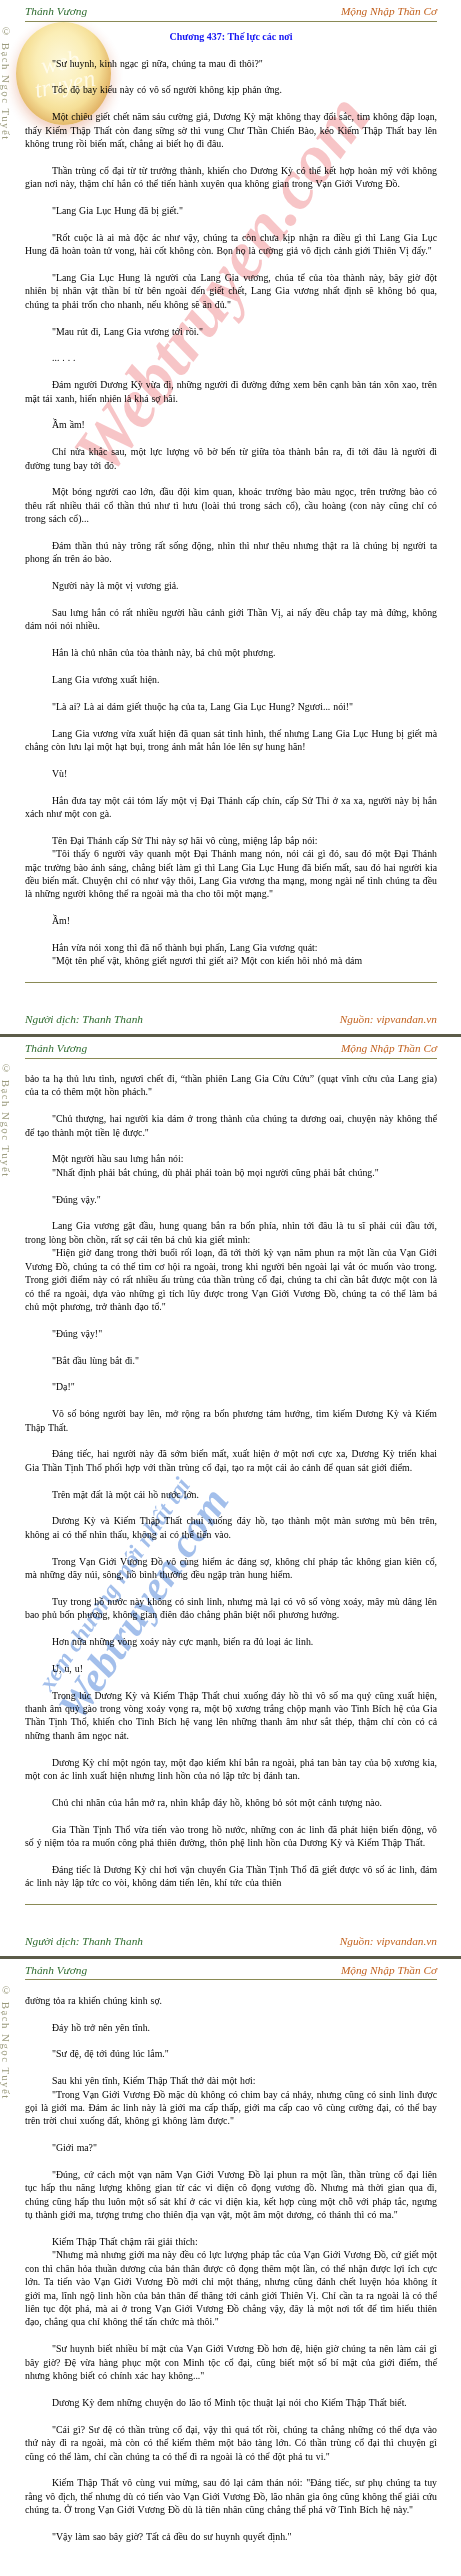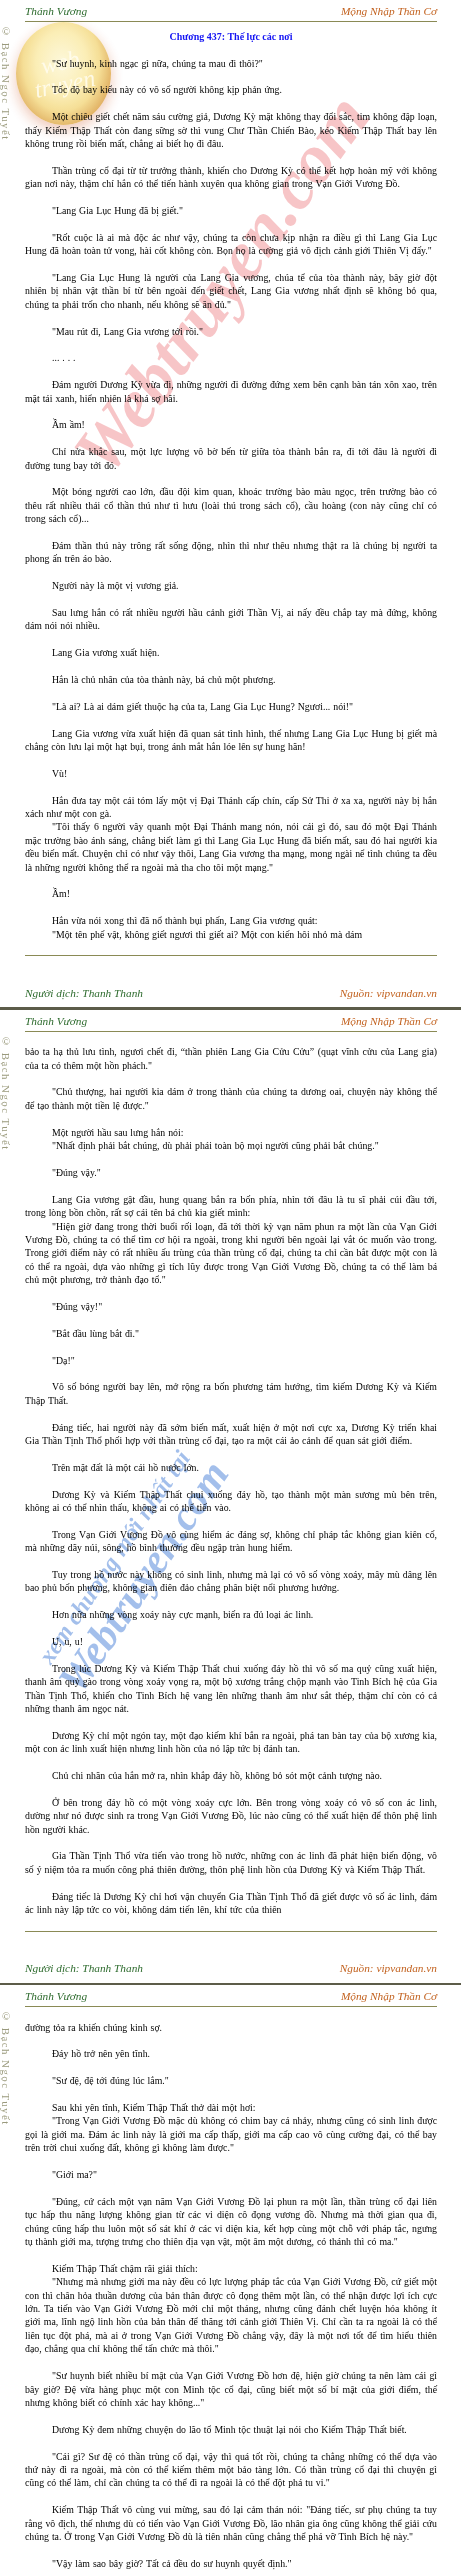--- a/index.html
+++ b/index.html
@@ -95,26 +95,27 @@
         <p class="para">"Lang Gia Lục Hung là người của Lang Gia vương, chúa tể của tòa thành này, bây giờ đột nhiên bị nhân vật thần bí từ bên ngoài đến giết chết, Lang Gia vương nhất định sẽ không bỏ qua, chúng ta phải trốn cho nhanh, nếu không sẽ ăn đủ."</p>
         <p class="para">"Mau rút đi, Lang Gia vương tới rồi."</p>
         <p class="para">... . . .</p>
         <p class="para">Đám người Dương Kỳ vừa đi, những người đi đường đứng xem bên cạnh bàn tán xôn xao, trên mặt tái xanh, hiển nhiên là khá sợ hãi.</p>
         <p class="para">Ầm ầm!</p>
         <p class="para">Chỉ nửa khắc sau, một lực lượng vô bờ bến từ giữa tòa thành bắn ra, đi tới đâu là người đi đường tung bay tới đó.</p>
         <p class="para">Một bóng người cao lớn, đầu đội kim quan, khoác trường bào màu ngọc, trên trường bào có thêu rất nhiều thái cổ thần thú như tì hưu (loài thú trong sách cổ), cầu hoàng (con này cũng chỉ có trong sách cổ)...</p>
         <p class="para">Đám thần thú này trông rất sống động, nhìn thì như thêu nhưng thật ra là chúng bị người ta phong ấn trên áo bào.</p>
         <p class="para">Người này là một vị vương giả.</p>
         <p class="para">Sau lưng hắn có rất nhiều người hầu cảnh giới Thần Vị, ai nấy đều chắp tay mà đứng, không dám nói nói nhiều.</p>
+        <p class="para">Hắn là chủ nhân của tòa thành này, bá chủ một phương.</p>
         <p class="para">Lang Gia vương xuất hiện.</p>
-        <p class="para">Hắn là chủ nhân của tòa thành này, bá chủ một phương.</p>
         <p class="para">"Là ai? Là ai dám giết thuộc hạ của ta, Lang Gia Lục Hung? Ngươi... nói!"</p>
         <p class="para">Lang Gia vương vừa xuất hiện đã quan sát tình hình, thế nhưng Lang Gia Lục Hung bị giết mà chẳng còn lưu lại một hạt bụi, trong ánh mắt hắn lóe lên sự hung hãn!</p>
         <p class="para">Vù!</p>
         <p class="para">Hắn đưa tay một cái tóm lấy một vị Đại Thánh cấp chín, cấp Sử Thi ở xa xa, người này bị hắn xách như một con gà.</p>
+        <p class="para">Tên Đại Thánh cấp Sử Thi này sợ hãi vô cùng, miệng lắp bắp nói:</p>
         <p class="para tight">"Tôi thấy 6 người vây quanh một Đại Thánh mang nón, nói cái gì đó, sau đó một Đại Thánh mặc trường bào ánh sáng, chẳng biết làm gì thì Lang Gia Lục Hung đã biến mất, sau đó hai người kia đều biến mất. Chuyện chỉ có như vậy thôi, Lang Gia vương tha mạng, mong ngài nể tình chúng ta đều là những người không thể ra ngoài mà tha cho tôi một mạng."</p>
         <p class="para">Ầm!</p>
         <p class="para">Hắn vừa nói xong thì đã nổ thành bụi phấn, Lang Gia vương quát:</p>
         <p class="para tight">"Một tên phế vật, không giết ngươi thì giết ai? Một con kiến hôi nhỏ mà dám</p>
       </div>
     <div class="rule footer-rule"></div>
     <footer class="page-foot">
       <span class="green">Người dịch: Thanh Thanh</span>
       <span class="orange">Nguồn: vipvandan.vn</span>
     </footer>
@@ -150,21 +151,20 @@
         <p class="para">Đáng tiếc, hai người này đã sớm biến mất, xuất hiện ở một nơi cực xa, Dương Kỳ triển khai Gia Thần Tịnh Thổ phối hợp với thần trùng cổ đại, tạo ra một cái ảo cảnh để quan sát giới điểm.</p>
         <p class="para">Trên mặt đất là một cái hồ nước lớn.</p>
         <p class="para">Dương Kỳ và Kiếm Thập Thất chui xuống đáy hồ, tạo thành một màn sương mù bên trên, không ai có thể nhìn thấu, không ai có thể tiến vào.</p>
         <p class="para">Trong Vạn Giới Vương Đồ vô cùng hiểm ác đáng sợ, không chỉ pháp tắc không gian kiên cố, mà những dãy núi, sông, hồ bình thường đều ngập tràn hung hiểm.</p>
         <p class="para">Tuy trong hồ nước này không có sinh linh, nhưng mà lại có vô số vòng xoáy, mây mù dâng lên bao phủ bốn phương, không gian điên đảo chẳng phân biệt nổi phương hướng.</p>
         <p class="para">Hơn nữa những vòng xoáy này cực mạnh, biến ra đủ loại ác linh.</p>
         <p class="para">U, u, u!</p>
         <p class="para">Trong lúc Dương Kỳ và Kiếm Thập Thất chui xuống đáy hồ thì vô số ma quỷ cũng xuất hiện, thanh âm quỷ gào trong vòng xoáy vọng ra, một bộ xương trắng chộp mạnh vào Tinh Bích hệ của Gia Thần Tịnh Thổ, khiến cho Tinh Bích hệ vang lên những thanh âm như sắt thép, thậm chí còn có cả những thanh âm ngọc nát.</p>
         <p class="para">Dương Kỳ chỉ một ngón tay, một đạo kiếm khí bắn ra ngoài, phá tan bàn tay của bộ xương kia, một con ác linh xuất hiện nhưng linh hồn của nó lập tức bị đánh tan.</p>
         <p class="para">Chủ chi nhãn của hắn mở ra, nhìn khắp đáy hồ, không bỏ sót một cảnh tượng nào.</p>
-        <p class="para">Ở bên trong đáy hồ có một vòng xoáy cực lớn. Bên trong vòng xoáy có vô số con ác linh, dường như nó được sinh ra trong Vạn Giới Vương Đồ, lúc nào cũng có thể xuất hiện để thôn phệ linh hồn người khác.</p>
         <p class="para">Gia Thần Tịnh Thổ vừa tiến vào trong hồ nước, những con ác linh đã phát hiện biến động, vô số ý niệm tỏa ra muốn công phá thiên đường, thôn phệ linh hồn của Dương Kỳ và Kiếm Thập Thất.</p>
         <p class="para">Đáng tiếc là Dương Kỳ chỉ hơi vận chuyển Gia Thần Tịnh Thổ đã giết được vô số ác linh, đám ác linh này lập tức co vòi, không dám tiến lên, khí tức của thiên</p>
       </div>
     <div class="rule footer-rule"></div>
     <footer class="page-foot">
       <span class="green">Người dịch: Thanh Thanh</span>
       <span class="orange">Nguồn: vipvandan.vn</span>
     </footer>
   </section>
 <div class="page-divider"></div>

